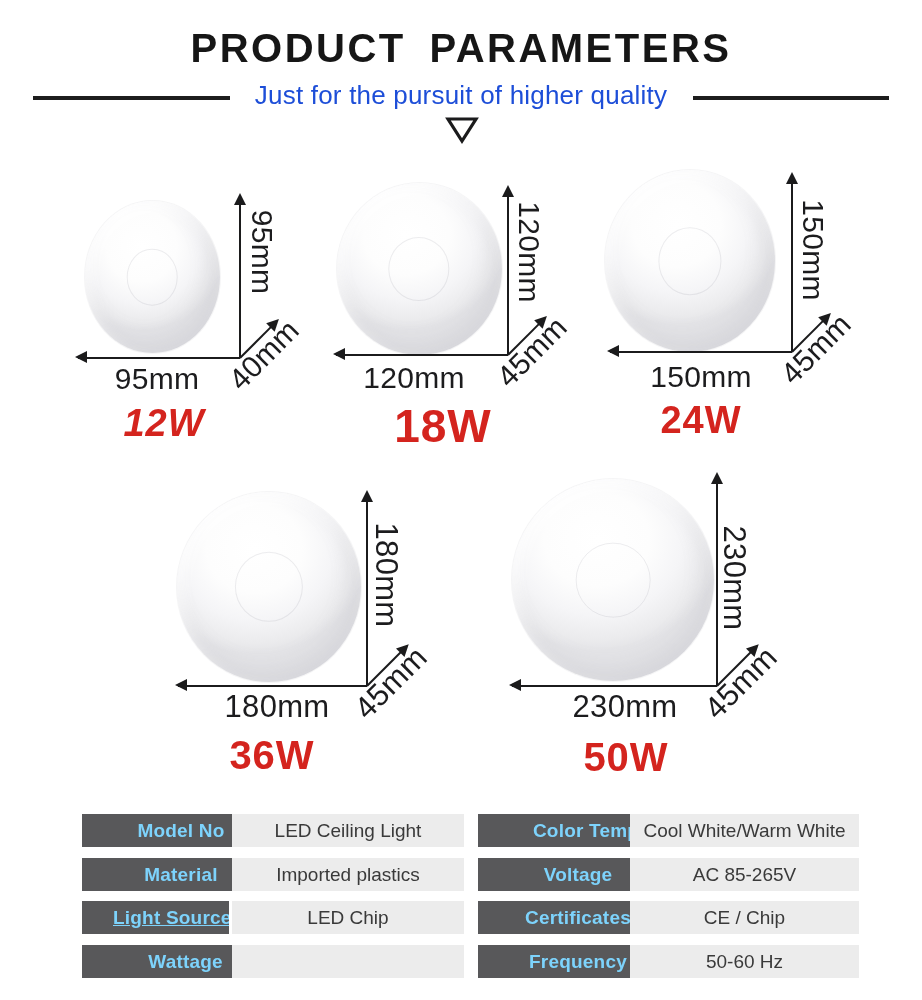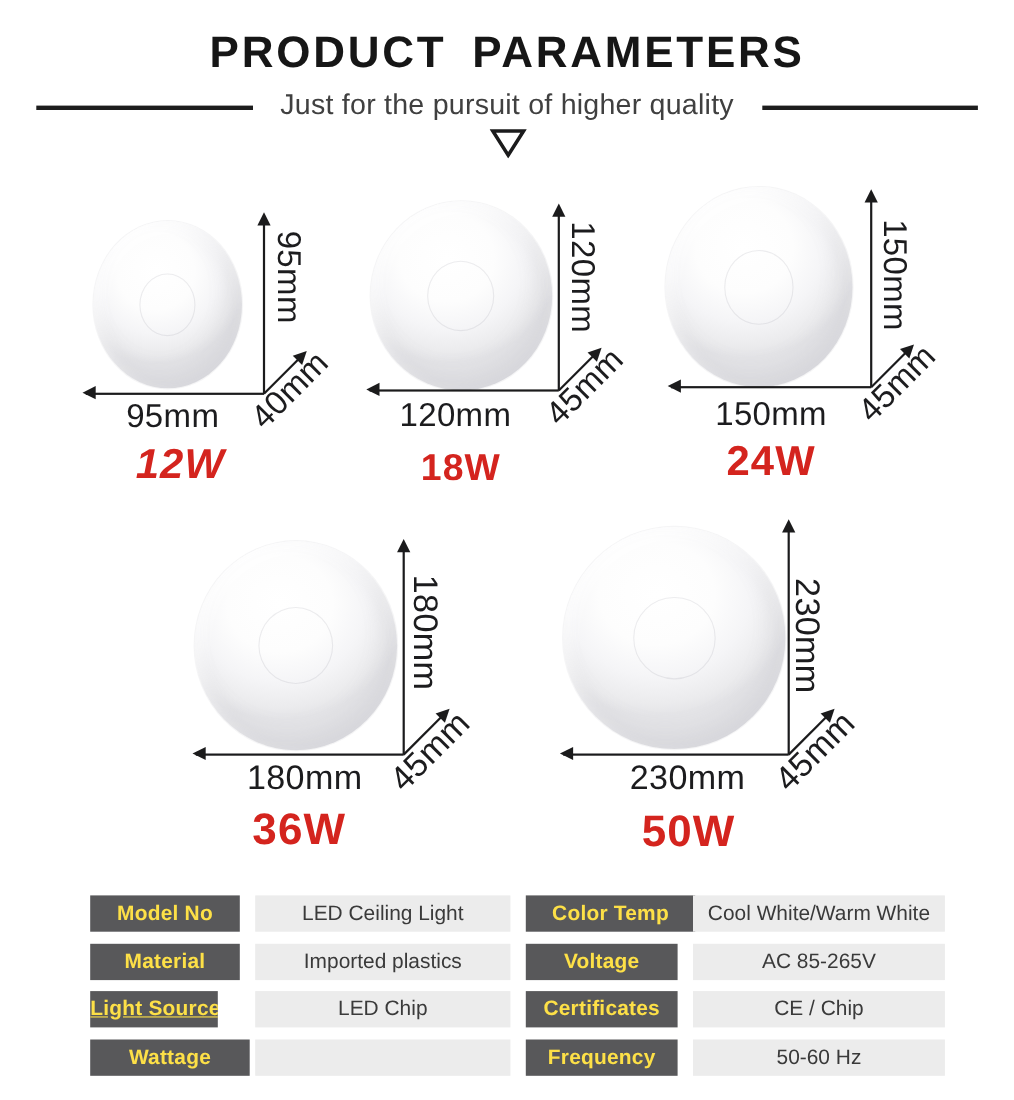--- a/index.html
+++ b/index.html
@@ -14,21 +14,21 @@
     background:#ffffff;overflow:hidden;
     font-family:"Liberation Sans", sans-serif;color:var(--ink);
   }
   
   .title{
     position:absolute;left:0;top:26px;width:922px;text-align:center;
     font-size:40px;font-weight:700;letter-spacing:2.5px;word-spacing:10px;color:#161616;
   }
   .subtitle{
     position:absolute;left:0;top:80px;width:922px;text-align:center;
-    font-size:26px;font-weight:400;letter-spacing:0.2px;color:#404040;
+    font-size:26px;font-weight:400;letter-spacing:0.2px;color:#1d4ed8;
   }
   .subtitle-line{position:absolute;top:96px;height:4px;background:#1d1d1d;}
   .subtitle-line.left{left:33px;width:197px;}
   .subtitle-line.right{left:693px;width:196px;}
   .pointer{position:absolute;left:445px;top:116px;}
   
   .lamp{
     position:absolute;border-radius:50%;
     background:radial-gradient(ellipse 62% 55% at 42% 30%,
       #ffffff 0%, #fdfdfd 42%, #f5f5f7 68%, #ebebed 90%, #e4e4e7 100%);
@@ -55,21 +55,21 @@
   .center{transform:translate(-50%,-50%);}
   .watt-label{
     position:absolute;white-space:nowrap;color:var(--red);
     font-weight:600;transform:translate(-50%,-50%);letter-spacing:1px;
   }
   
   .spec-cell{
     position:absolute;height:33px;line-height:33px;text-align:center;
     font-size:19px;overflow:hidden;white-space:nowrap;
   }
-  .spec-label{background:var(--label-bg);color:#fde047;font-weight:700;letter-spacing:0.2px;}
+  .spec-label{background:var(--label-bg);color:#7dd3fc;font-weight:700;letter-spacing:0.2px;padding-left:31px;}
   .spec-value{background:var(--value-bg);color:#3a3a3a;margin-left:12px;}
 </style>
 </head>
 <body>
 
 <div class="page">
 
   <div class="title">PRODUCT PARAMETERS</div>
   <div class="subtitle-line left"></div>
   <div class="subtitle">Just for the pursuit of higher quality</div>
@@ -99,21 +99,21 @@
         <div class="dim-line" style="left: 507px; top: 188px; width: 2px; height: 167px;"></div>
         <div class="ah ah-up" style="left: 502px; top: 185px;"></div>
         <div class="dim-line" style="left: 336px; top: 354px; width: 172px; height: 2px;"></div>
         <div class="ah ah-left" style="left: 333px; top: 348px;"></div>
         <div class="dim-line" style="left: 508px; top: 354px; width: 44px; height: 2px; transform-origin: 0px 50%; transform: rotate(-45deg);">
           <div class="ah ah-right" style="right: -11px; top: -5px;"></div>
         </div>
         <div class="dim-label rot90" style="left: 529px; top: 252px; font-size: 30px;">120mm</div>
         <div class="dim-label center" style="left: 414px; top: 378px; font-size: 30px;">120mm</div>
         <div class="dim-label rotm45" style="left: 532px; top: 352px; font-size: 30px;">45mm</div>
-        <div class="watt-label" style="left: 419px; top: 426px; font-size: 34px;">18W</div>
+        <div class="watt-label" style="left: 443px; top: 426px; font-size: 46px;">18W</div>
       </div>
       <div>
         <div class="lamp" style="left: 605px; top: 170px; width: 170px; height: 182px; position: absolute;"></div>
         <div class="dim-line" style="left: 791px; top: 175px; width: 2px; height: 177px;"></div>
         <div class="ah ah-up" style="left: 786px; top: 172px;"></div>
         <div class="dim-line" style="left: 610px; top: 351px; width: 182px; height: 2px;"></div>
         <div class="ah ah-left" style="left: 607px; top: 345px;"></div>
         <div class="dim-line" style="left: 792px; top: 351px; width: 44px; height: 2px; transform-origin: 0px 50%; transform: rotate(-45deg);">
           <div class="ah ah-right" style="right: -11px; top: -5px;"></div>
         </div>

